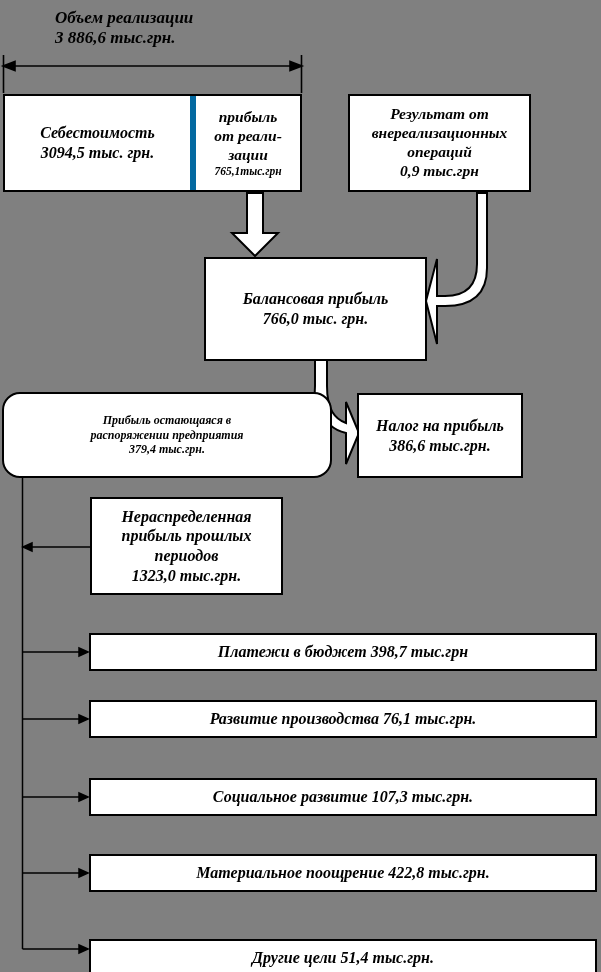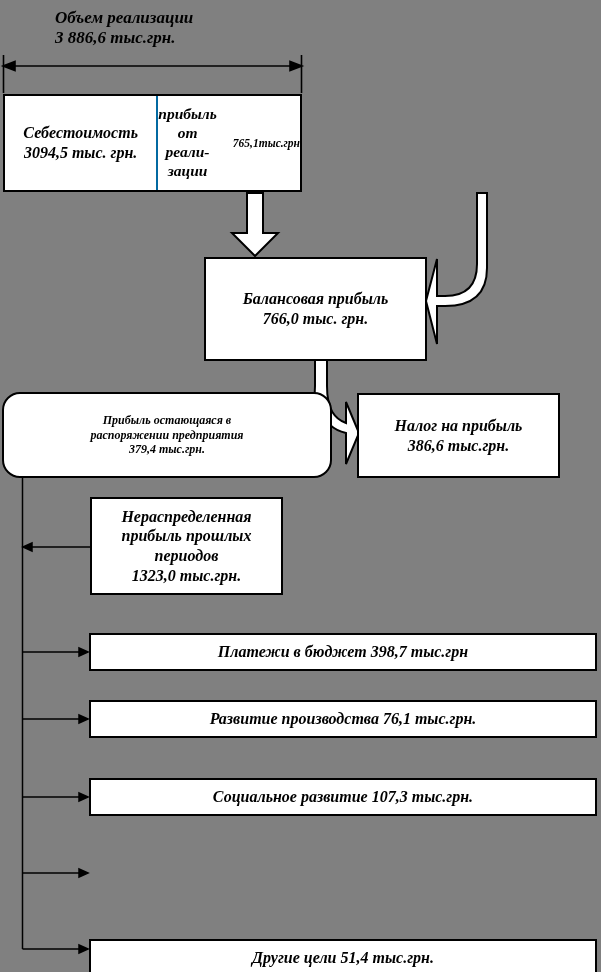--- a/index.html
+++ b/index.html
@@ -20,28 +20,28 @@
     display:flex;align-items:center;justify-content:center;
     text-align:center;
   }
   .box-text{white-space:pre-line;line-height:1.22;}
   #top-label{
     position:absolute;left:55px;top:8px;width:200px;
     text-align:left;font-size:17px;line-height:1.18;
     white-space:pre-line;
   }
   #box-cost-profit{left:3px;top:94px;width:299px;height:98px;padding:0;display:flex;align-items:stretch;}
-  .cell{display:flex;align-items:center;justify-content:center;flex-direction:row;box-sizing:border-box;gap:16px;}
-  #cell-cost{width:174px;border-right:2px solid #0369a1;font-size:16px;}
+  .cell{display:flex;align-items:center;justify-content:center;flex-direction:column;box-sizing:border-box;}
+  #cell-cost{width:191px;border-right:6px solid #0369a1;font-size:16px;}
   #cell-profit{flex:1;font-size:15.5px;}
   #cell-profit .small{font-size:11.5px;line-height:1.1;}
   #box-nonsales{left:348px;top:94px;width:183px;height:98px;font-size:15.5px;}
   #box-balance{left:204px;top:257px;width:223px;height:104px;font-size:16px;}
   #box-retained{left:2px;top:392px;width:330px;height:86px;font-size:12px;border-radius:18px;}
-  #box-tax{left:357px;top:393px;width:203px;height:85px;font-size:16px;}
+  #box-tax{left:357px;top:393px;width:166px;height:85px;font-size:16px;}
   #box-undistributed{left:90px;top:497px;width:193px;height:98px;font-size:16px;}
   .alloc{left:89px;width:508px;height:38px;font-size:16px;}
   #alloc-0{top:633px;}
   #alloc-1{top:700px;}
   #alloc-2{top:778px;}
   #alloc-3{top:854px;}
   #alloc-4{top:930px;margin-top:9px;}
   #connectors{position:absolute;left:0;top:0;pointer-events:none;}
 </style>
 </head>
@@ -98,20 +98,26 @@
 3094,5 тыс. грн.</div>
     </div>
     <div class="cell" id="cell-profit">
       <div class="box-text">прибыль
 от  реали-
 зации</div>
       <div class="small">765,1тыс.грн</div>
     </div>
   </div>
 
+  <div class="box" id="box-nonsales">
+    <div class="box-text">Результат от
+внереализационных
+операций
+0,9 тыс.грн</div>
+  </div>
 
   <div class="box" id="box-balance">
     <div class="box-text">Балансовая прибыль
 766,0 тыс. грн.</div>
   </div>
 
   <div class="box" id="box-retained">
     <div class="box-text">Прибыль остающаяся в
 распоряжении предприятия
 379,4 тыс.грн.</div>
@@ -131,17 +137,20 @@
 
   <div class="box alloc" id="alloc-0">
     <div class="box-text">Платежи в бюджет 398,7 тыс.грн</div>
   </div>
   <div class="box alloc" id="alloc-1">
     <div class="box-text">Развитие производства 76,1 тыс.грн.</div>
   </div>
   <div class="box alloc" id="alloc-2">
     <div class="box-text">Социальное развитие 107,3 тыс.грн.</div>
   </div>
+  <div class="box alloc" id="alloc-3">
+    <div class="box-text">Материальное поощрение 422,8 тыс.грн.</div>
+  </div>
   <div class="box alloc" id="alloc-4">
     <div class="box-text">Другие цели 51,4 тыс.грн.</div>
   </div>
 
 </div>
 
 </body></html>

